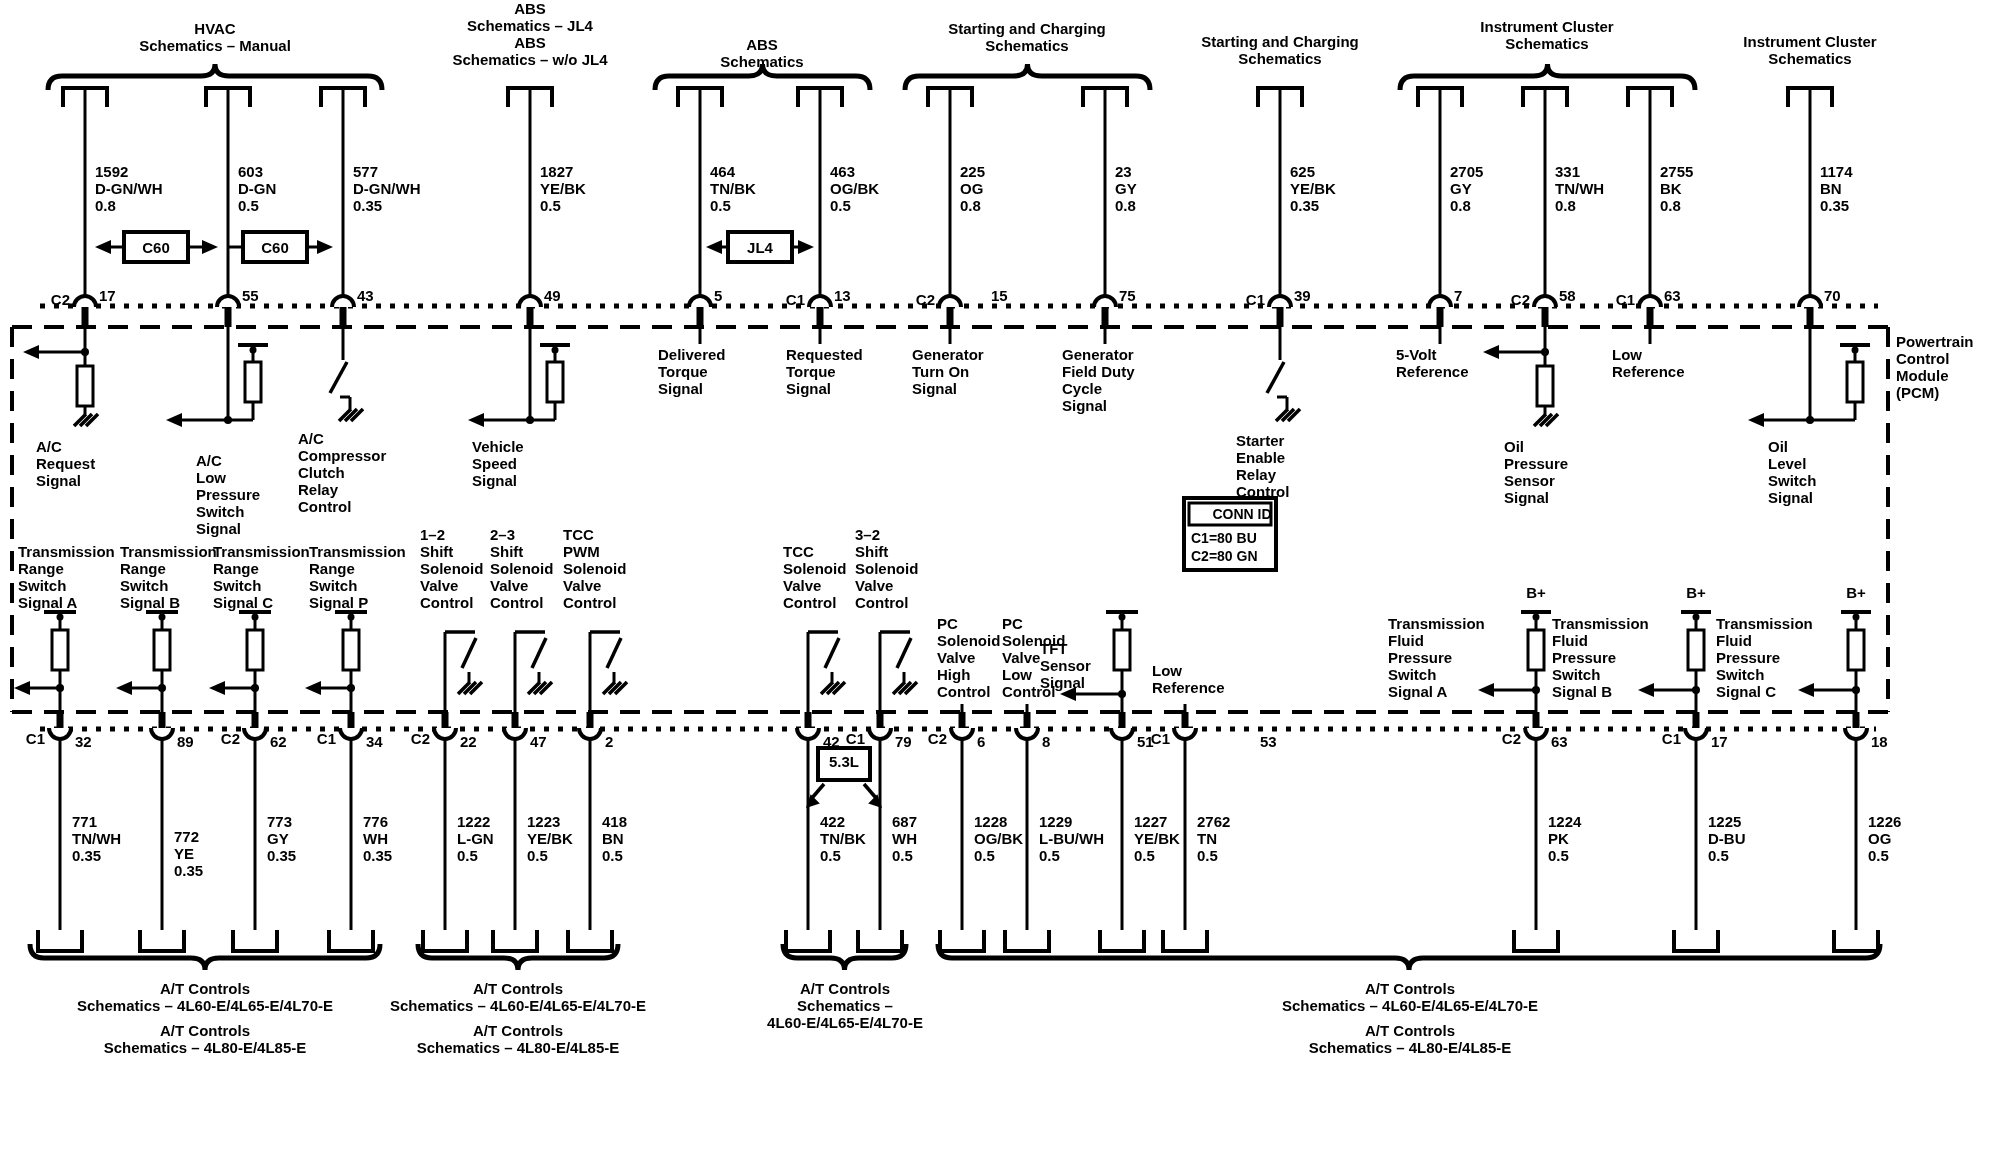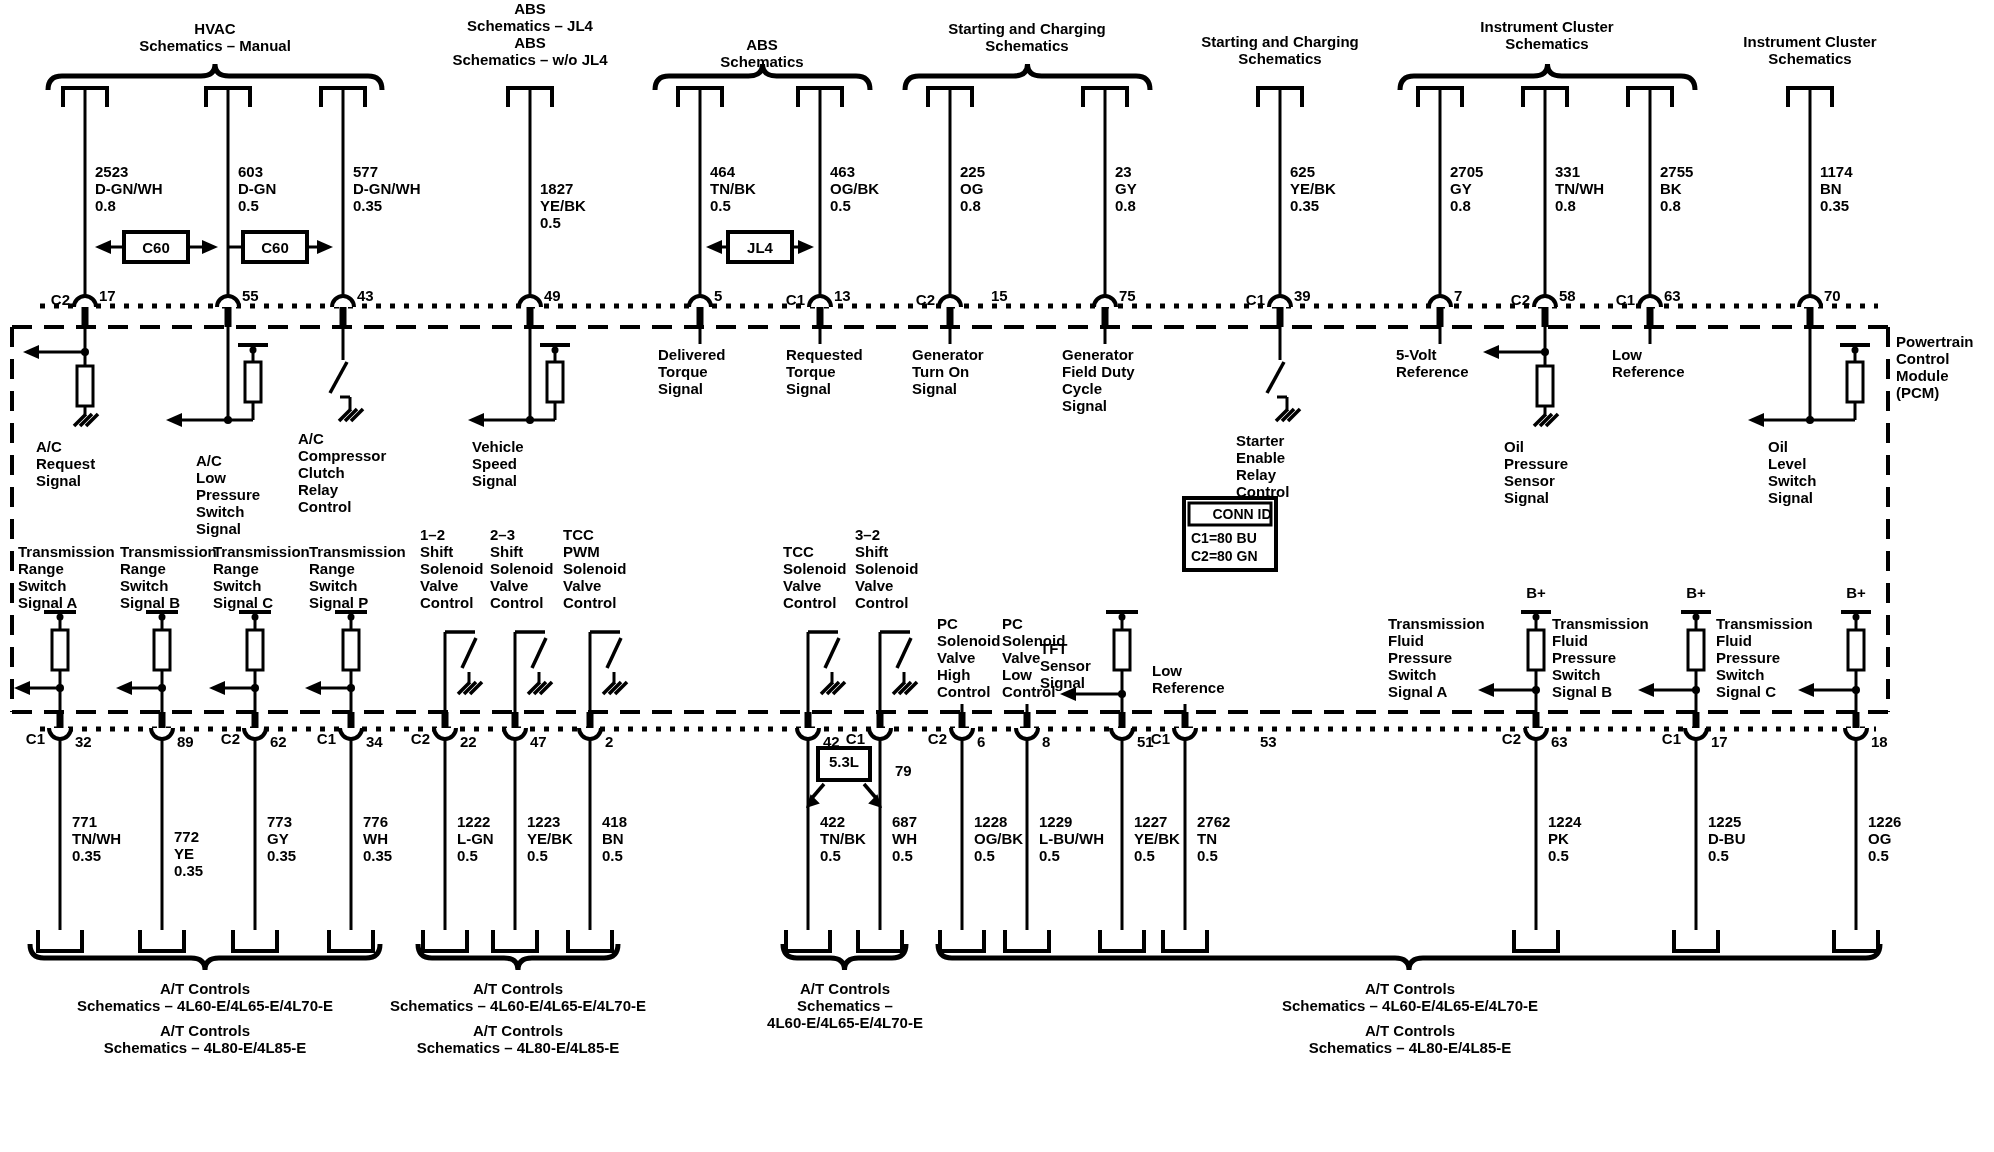--- a/index.html
+++ b/index.html
@@ -332,41 +332,41 @@
     <div class="lbl ctr" style="left: 762px; top: 36px;">ABS
 Schematics</div>
     <div class="lbl ctr" style="left: 1027px; top: 20px;">Starting and Charging
 Schematics</div>
     <div class="lbl ctr" style="left: 1280px; top: 33px;">Starting and Charging
 Schematics</div>
     <div class="lbl ctr" style="left: 1547px; top: 18px;">Instrument Cluster
 Schematics</div>
     <div class="lbl ctr" style="left: 1810px; top: 33px;">Instrument Cluster
 Schematics</div>
-    <div class="lbl" style="left: 95px; top: 163px;"><span>2523</span><span>D-GN/WH</span><span>0.8</span></div>
+    <div class="lbl" style="left: 95px; top: 163px;"><span>1592</span><span>D-GN/WH</span><span>0.8</span></div>
     <div class="lbl" style="left: 99px; top: 287px;">17</div>
     <div class="lbl rt" style="left: 70px; top: 291px;">C2</div>
     <div class="lbl" style="left: 36px; top: 438px;">A/C
 Request
 Signal</div>
     <div class="lbl" style="left: 238px; top: 163px;"><span>603</span><span>D-GN</span><span>0.5</span></div>
     <div class="lbl" style="left: 242px; top: 287px;">55</div>
     <div class="lbl" style="left: 196px; top: 452px;">A/C
 Low
 Pressure
 Switch
 Signal</div>
     <div class="lbl" style="left: 353px; top: 163px;"><span>577</span><span>D-GN/WH</span><span>0.35</span></div>
     <div class="lbl" style="left: 357px; top: 287px;">43</div>
     <div class="lbl" style="left: 298px; top: 430px;">A/C
 Compressor
 Clutch
 Relay
 Control</div>
-    <div class="lbl" style="left: 540px; top: 180px;"><span>1827</span><span>YE/BK</span><span>0.5</span></div>
+    <div class="lbl" style="left: 540px; top: 163px;"><span>1827</span><span>YE/BK</span><span>0.5</span></div>
     <div class="lbl" style="left: 544px; top: 287px;">49</div>
     <div class="lbl" style="left: 472px; top: 438px;">Vehicle
 Speed
 Signal</div>
     <div class="lbl" style="left: 710px; top: 163px;"><span>464</span><span>TN/BK</span><span>0.5</span></div>
     <div class="lbl" style="left: 714px; top: 287px;">5</div>
     <div class="lbl" style="left: 658px; top: 346px;">Delivered
 Torque
 Signal</div>
     <div class="lbl" style="left: 830px; top: 163px;"><span>463</span><span>OG/BK</span><span>0.5</span></div>
@@ -469,21 +469,21 @@
 Solenoid
 Valve
 Control</div>
     <div class="lbl" style="left: 823px; top: 733px;">42</div>
     <div class="lbl" style="left: 820px; top: 813px;"><span>422</span><span>TN/BK</span><span>0.5</span></div>
     <div class="lbl" style="left: 855px; top: 526px;">3–2
 Shift
 Solenoid
 Valve
 Control</div>
-    <div class="lbl" style="left: 895px; top: 733px; margin-top: 29px;">79</div>
+    <div class="lbl" style="left: 895px; top: 733px;">79</div>
     <div class="lbl rt" style="left: 865px; top: 730px;">C1</div>
     <div class="lbl" style="left: 892px; top: 813px;"><span>687</span><span>WH</span><span>0.5</span></div>
     <div class="lbl" style="left: 937px; top: 615px;">PC
 Solenoid
 Valve
 High
 Control</div>
     <div class="lbl" style="left: 977px; top: 733px;">6</div>
     <div class="lbl rt" style="left: 947px; top: 730px;">C2</div>
     <div class="lbl" style="left: 974px; top: 813px;"><span>1228</span><span>OG/BK</span><span>0.5</span></div>

